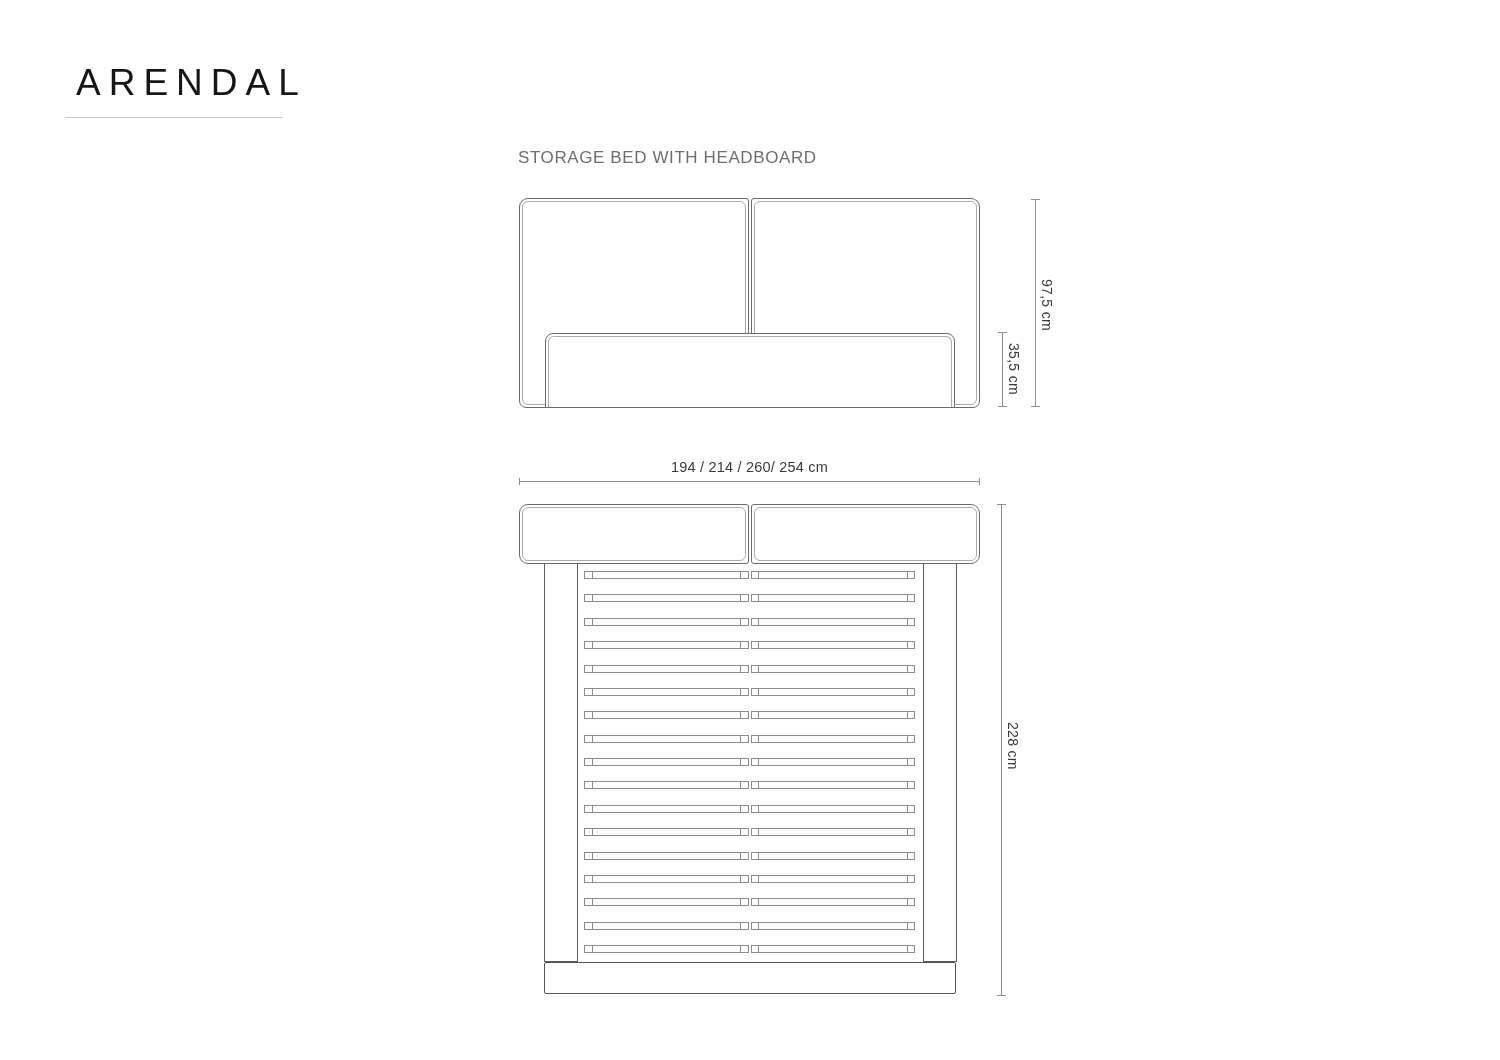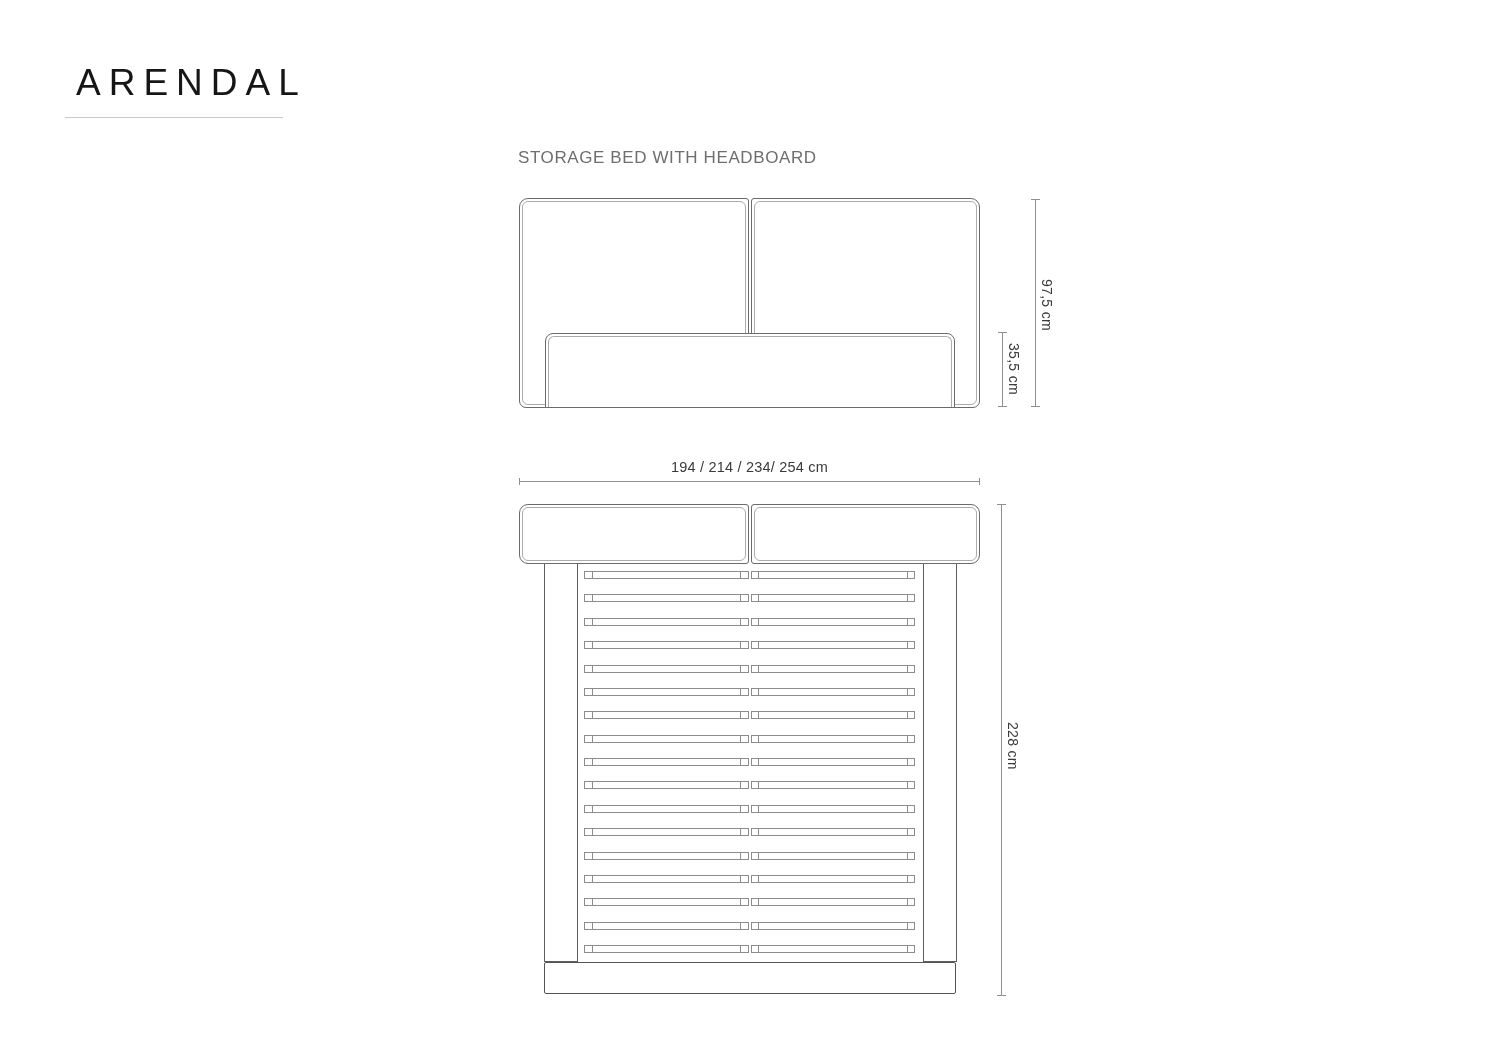--- a/index.html
+++ b/index.html
@@ -74,21 +74,21 @@
   <div class="abs panel base-panel"></div>
 
   <div class="abs dim-v dim-97-line"></div>
   <div class="abs dim-label-v dim-97-label">97,5 cm</div>
 
   <div class="abs dim-v dim-35-line"></div>
   <div class="abs dim-label-v dim-35-label">35,5 cm</div>
 </div>
 
 <div>
-  <div class="abs dim-w-label">194 / 214 / 234/ 254 cm</div>
+  <div class="abs dim-w-label">194 / 214 / 260/ 254 cm</div>
   <div class="abs dim-h dim-w-line"></div>
 
   <div class="abs rail rail-left"></div>
   <div class="abs rail rail-right"></div>
   <div class="abs slat-area" id="slat-area">
       <div class="slat">
         <div class="slat-half"></div>
         <div class="slat-half"></div>
       </div>
       <div class="slat">

